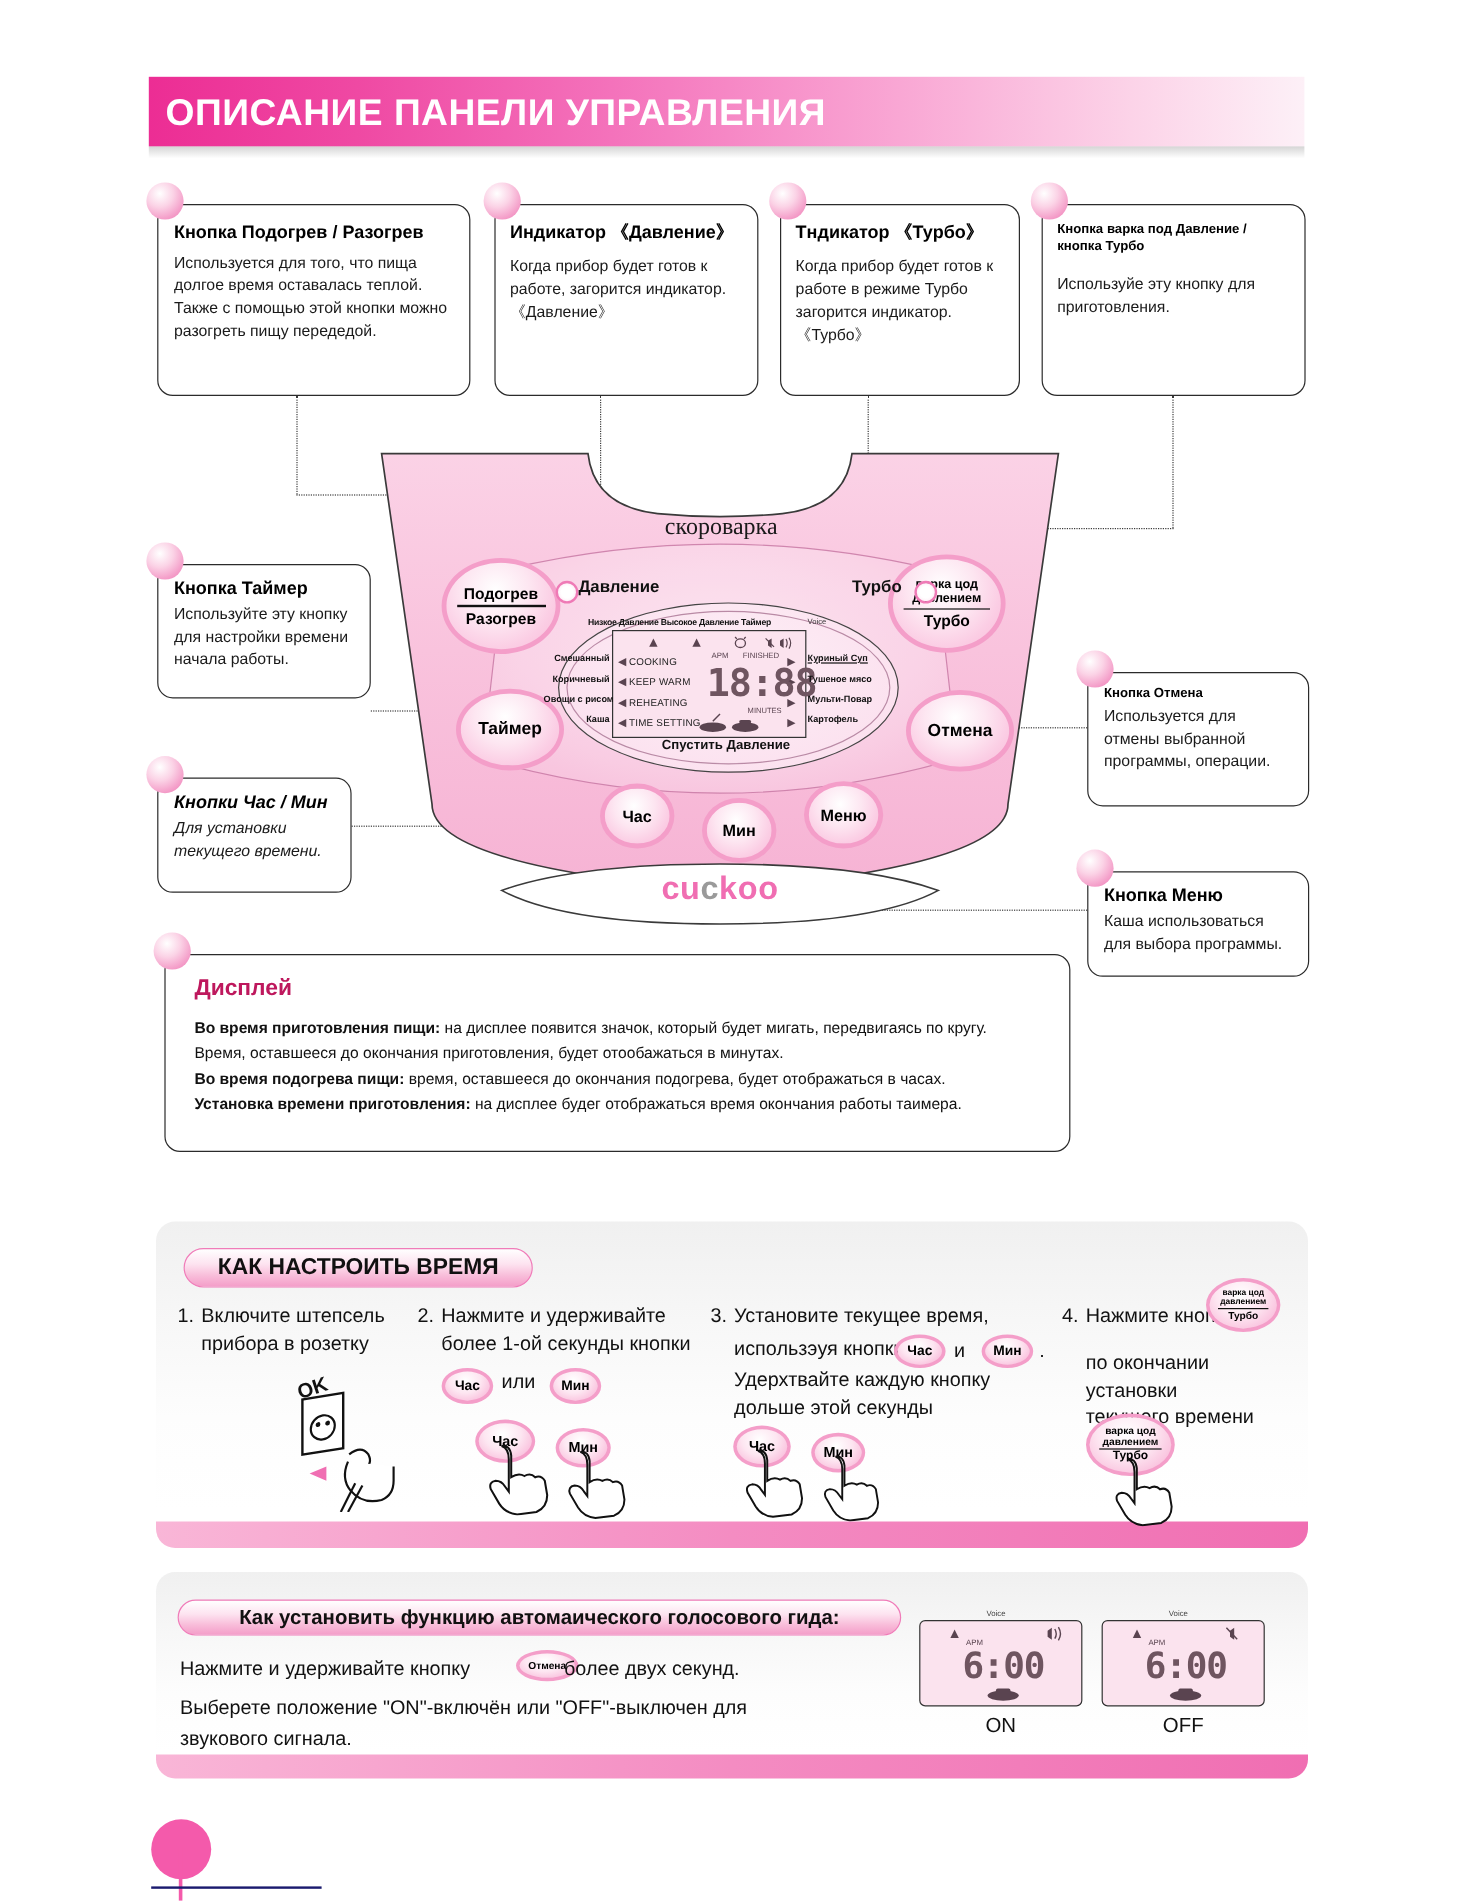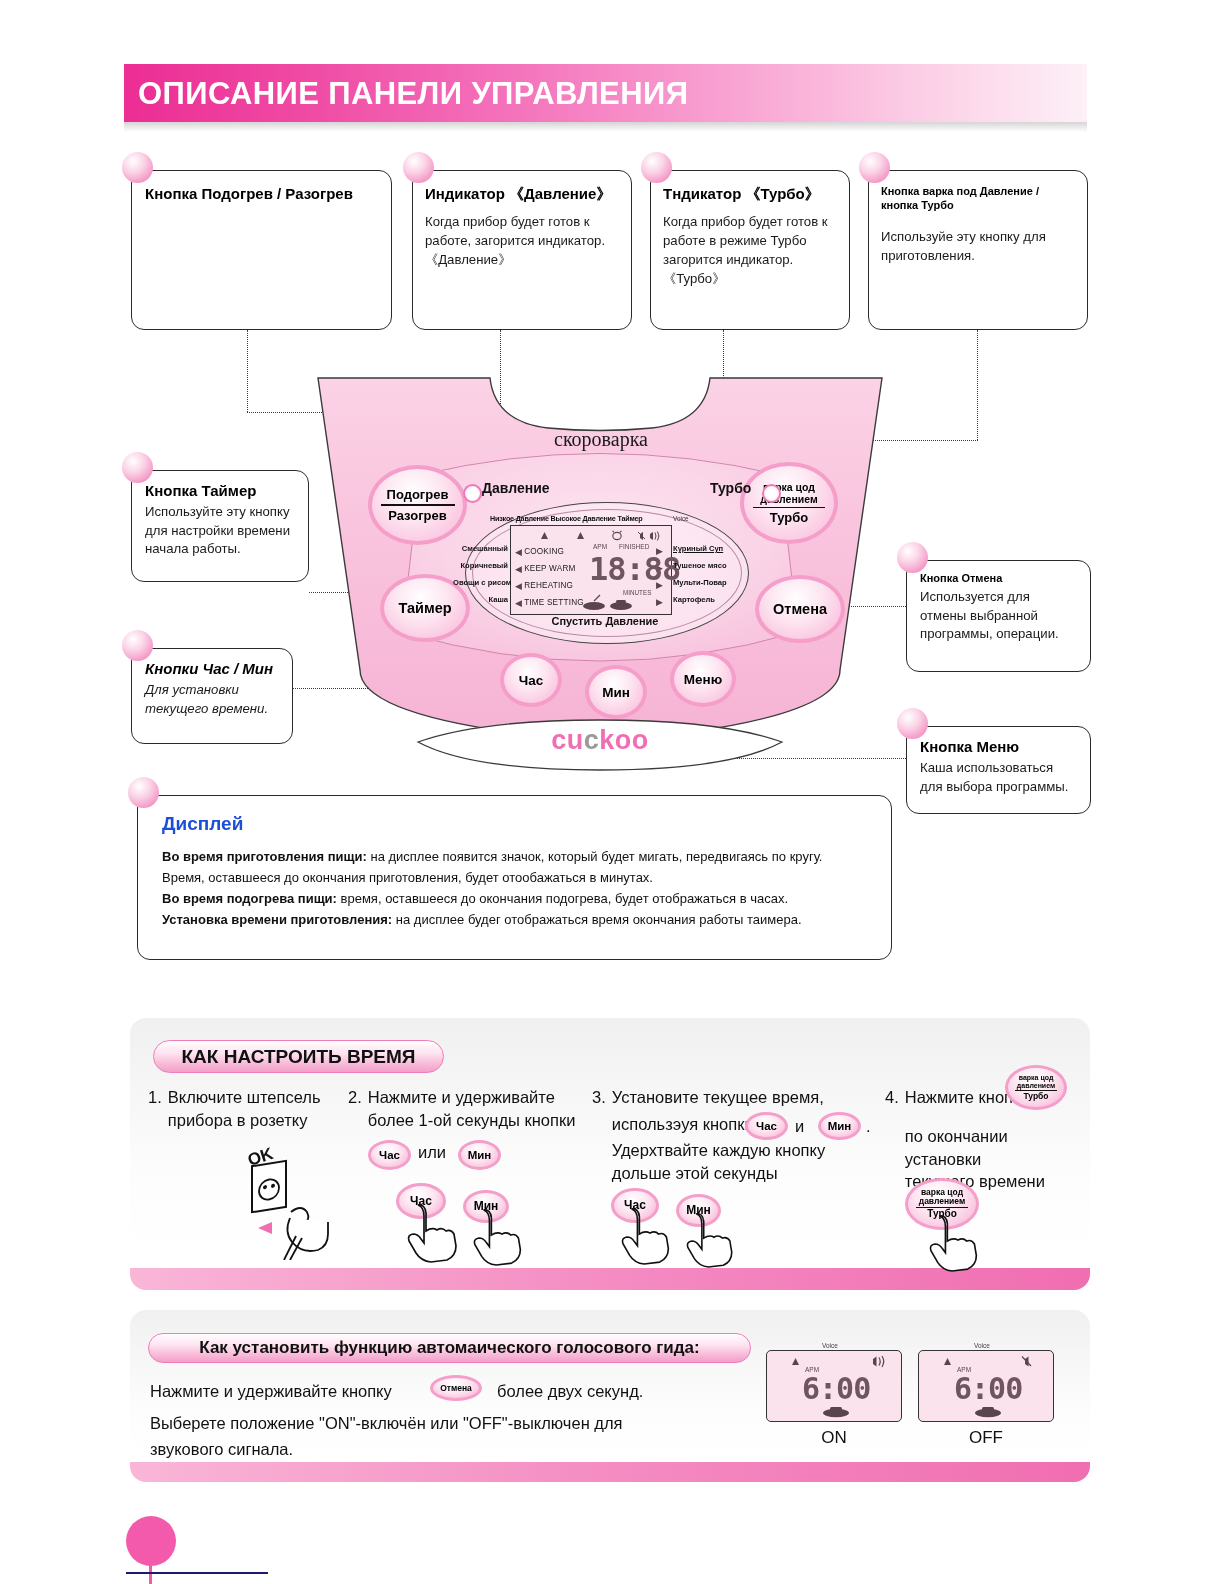--- a/index.html
+++ b/index.html
@@ -97,20 +97,21 @@
 </head>
 <body>
 
 <div class="abs" id="header-banner"></div>
 <div class="abs" id="header-title">ОПИСАНИЕ ПАНЕЛИ УПРАВЛЕНИЯ</div>
 <div class="abs" id="header-shadow"></div>
 
 <div class="abs callout" style="left:131px;top:170px;width:261px;height:160px;">
   <div style="padding:14px 13px 0 13px;">
     <div class="c-title" style="font-size:15px;line-height:1.25;">Кнопка Подогрев / Разогрев</div>
+    <div class="c-body" style="font-size:13.2px;line-height:1.45;margin-top:5px;">Используется  для того, что пища долгое время оставалась теплой. Также с помощью этой кнопки можно разогреть пищу передедой.</div>
   </div>
 </div>
 <div class="abs dot" style="left:122px;top:152px;"></div>
 
 <div class="abs callout" style="left:412px;top:170px;width:220px;height:160px;">
   <div style="padding:14px 12px 0 12px;">
     <div class="c-title" style="font-size:15px;line-height:1.25;">Индикатор 《Давление》</div>
     <div class="c-body" style="font-size:13.2px;line-height:1.45;margin-top:8px;">Когда прибор будет готов к работе, загорится индикатор. 《Давление》</div>
   </div>
 </div>
@@ -338,21 +339,21 @@
   <div class="abs" style="left:215px;top:245px;width:180px;text-align:center;font-size:11px;font-weight:bold;color:#111;">Спустить Давление</div>
 
   
   <div class="abs" style="left:210px;top:355px;width:180px;text-align:center;font-size:27px;font-weight:bold;letter-spacing:.5px;">
     <span style="color:#f06eb2;">cu</span><span style="color:#9a9a9a;">c</span><span style="color:#f06eb2;">koo</span>
   </div>
 </div>
 
 <div class="abs callout" style="left:137px;top:795px;width:755px;height:165px;">
   <div style="padding:17px 20px 0 24px;">
-    <div style="font-size:19px;font-weight:bold;color:#1d4ed8;">Дисплей</div>
+    <div style="font-size:19px;font-weight:bold;color:#be185d;">Дисплей</div>
     <div style="margin-top:11px;font-size:13px;line-height:1.62;color:#111;">
       <div>
         <b>Во время приготовления пищи:</b><span> на дисплее появится значок, который будет мигать, передвигаясь по кругу.</span>
       </div>
       <div>
         <span>Время, оставшееся до окончания приготовления, будет отообажаться в минутах.</span>
       </div>
       <div>
         <b>Во время подогрева пищи:</b><span> время, оставшееся до окончания подогрева, будет отображаться в часах.</span>
       </div>
@@ -477,21 +478,21 @@
   </svg>
 </div>
 
 <div class="abs panel" style="left:130px;top:1310px;width:960px;height:170px;"></div>
 <div class="abs panel-edge" style="left:130px;top:1462px;width:960px;height:20px;"></div>
 
 <div class="abs pill" style="left:148px;top:1333px;width:603px;height:30px;font-size:17px;color:#111;">Как установить функцию автомаического голосового гида:</div>
 
 <div class="abs step-txt" style="left:150px;top:1380px;font-size:16.5px;">Нажмите и удерживайте кнопку</div>
 <div class="abs minibtn" style="left:430px;top:1375px;width:52px;height:26px;font-size:8.5px;">Отмена</div>
-<div class="abs step-txt" style="left:497px;top:1380px;font-size:16.5px;">более двух секунд.</div>
+<div class="abs step-txt" style="left:470px;top:1380px;font-size:16.5px;">более двух секунд.</div>
 <div class="abs step-txt" style="left:150px;top:1412px;font-size:16.5px;">Выберете положение "ON"-включён или "OFF"-выключен для</div>
 <div class="abs step-txt" style="left:150px;top:1438px;font-size:16.5px;">звукового сигнала.</div>
 
 <div class="abs" style="left:766px;top:1350px;">
   <div class="abs" style="left:56px;top:-8px;font-size:6.5px;color:#444;">Voice</div>
   <div class="lcd-box" style="width:134px;height:70px;border-radius:5px;position:relative;">
     <svg width="134" height="16" style="position:absolute;left:0;top:2px;">
       <polygon points="25,12 32,12 28.5,5" fill="#5a4450"></polygon>
       <g fill="#5a4450">
         <path d="M106,6 l3.5,-2.5 v10 l-3.5,-2.5 z"></path>

